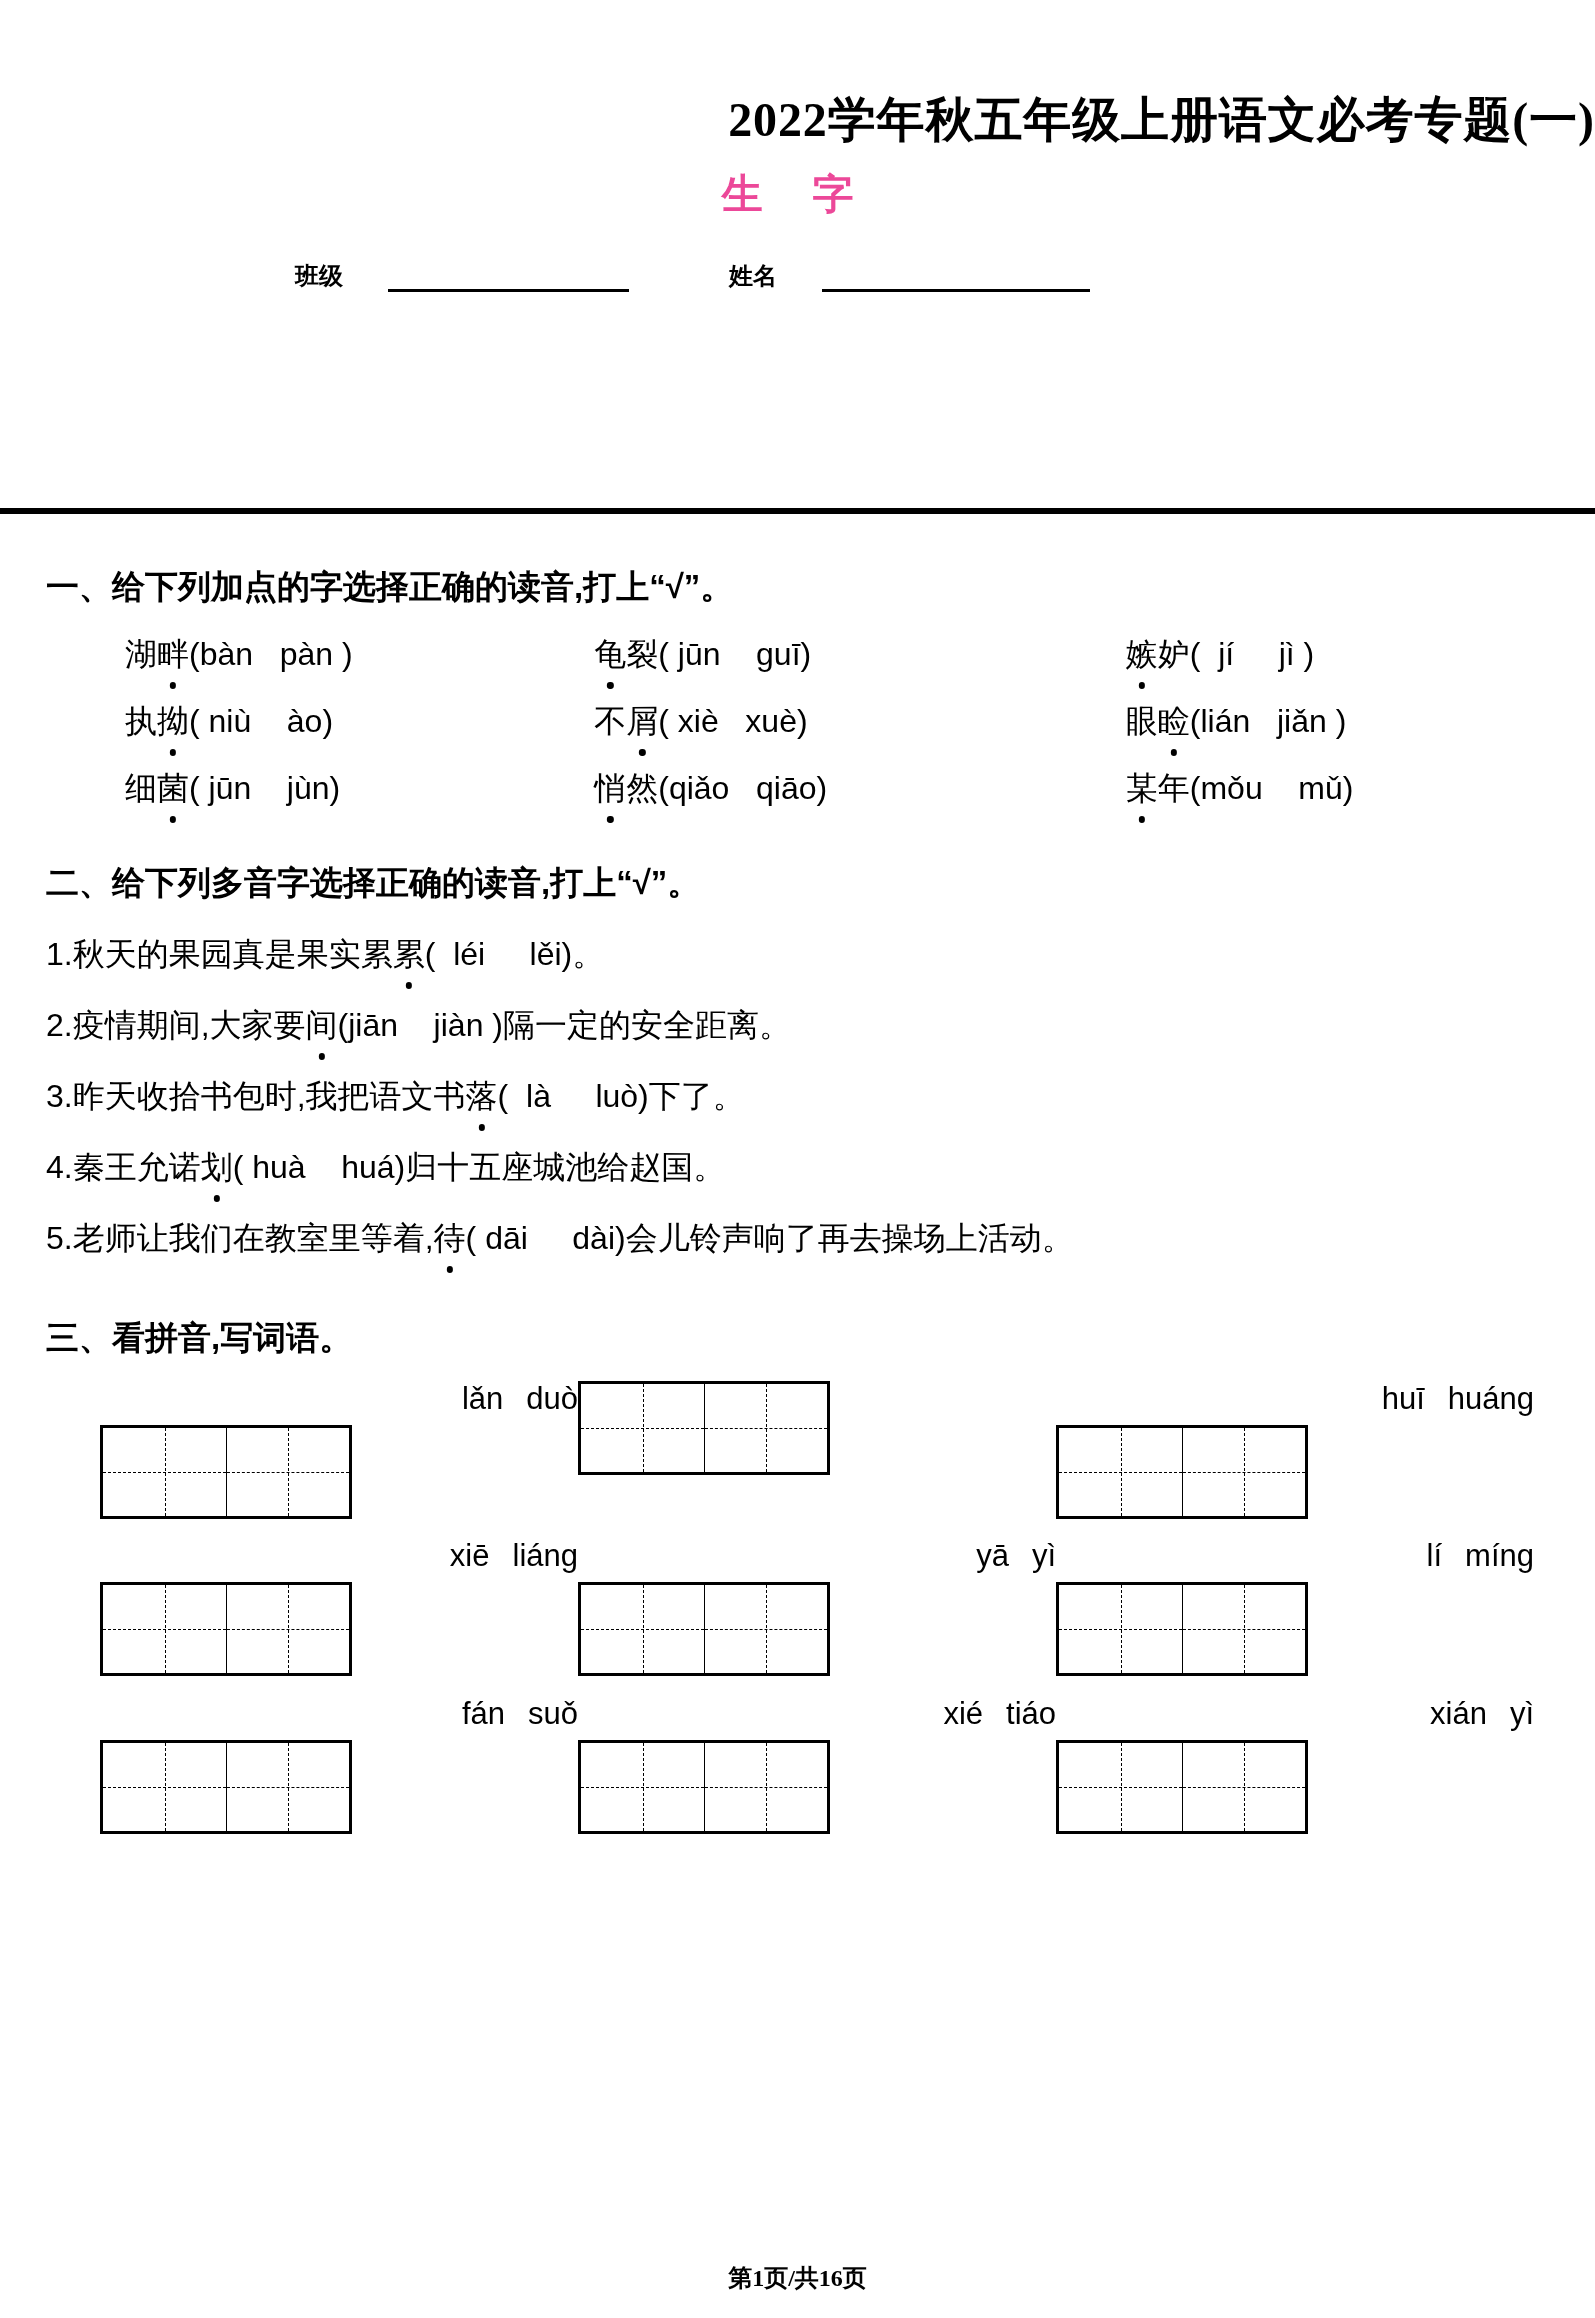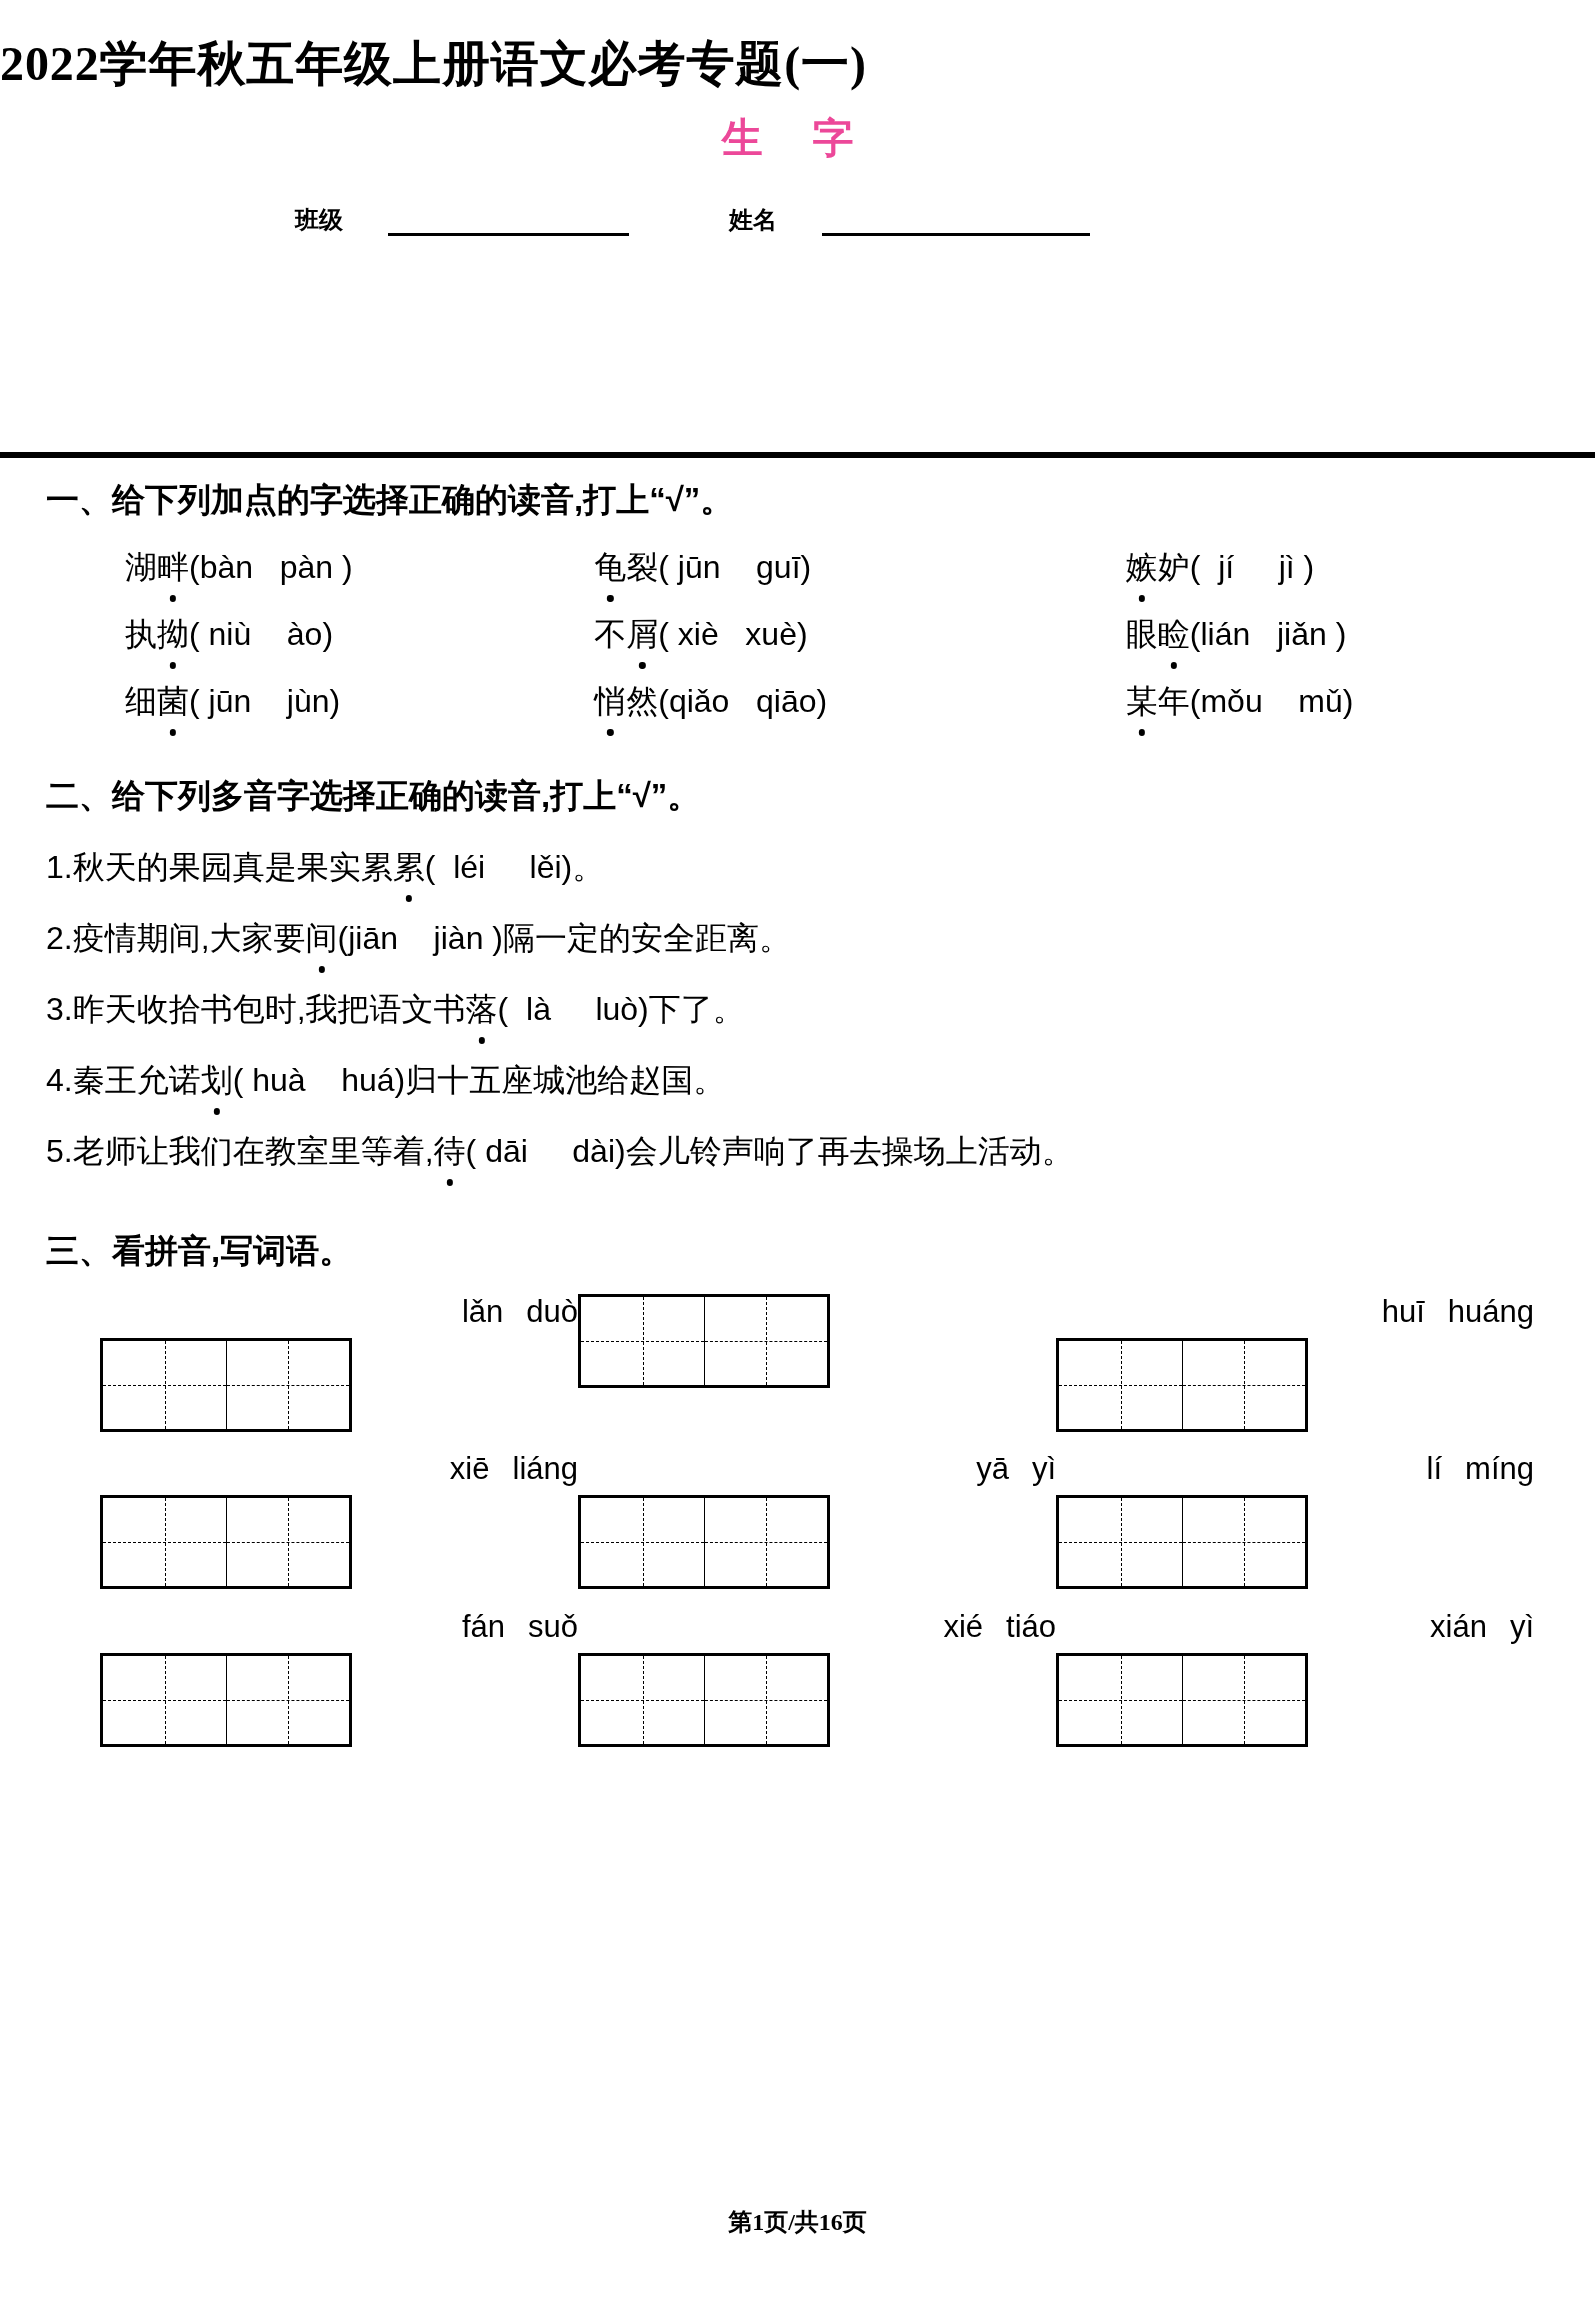--- a/index.html
+++ b/index.html
@@ -11,26 +11,26 @@
     font-family: "Liberation Serif", "DejaVu Serif", serif;
     color: #000000;
     position: relative;
     overflow: hidden;
   }
 
   .page { position: relative; width: 1595px; height: 2319px; }
 
   
   .doc-title {
-    text-align: left;
+    text-align: right;
     font-family: "Liberation Serif", "DejaVu Serif", serif;
     font-weight: bold;
     font-size: 48px;
     letter-spacing: 0.9px;
-    margin-top: 38px;
+    margin-top: 94px;
     line-height: 1.1;
     white-space: nowrap;
   }
   .doc-subtitle {
     text-align: center;
     font-weight: bold;
     font-size: 41px;
     margin-top: 25px;
     letter-spacing: 19.7px;
     line-height: 1.1;
@@ -57,21 +57,21 @@
 
   .hrule {
     position: absolute;
     left: 0; right: 0;
     top: 414px;
     height: 6.3px;
     background: #000;
   }
 
   
-  .content { position: absolute; top: 440px; left: 0; width: 1595px; }
+  .content { position: absolute; top: 471px; left: 0; width: 1595px; }
 
   .sec-head {
     font-family: "Liberation Sans", "DejaVu Sans", sans-serif;
     font-weight: bold;
     font-size: 33px;
     padding-left: 46px;
     white-space: nowrap;
   }
 
   

